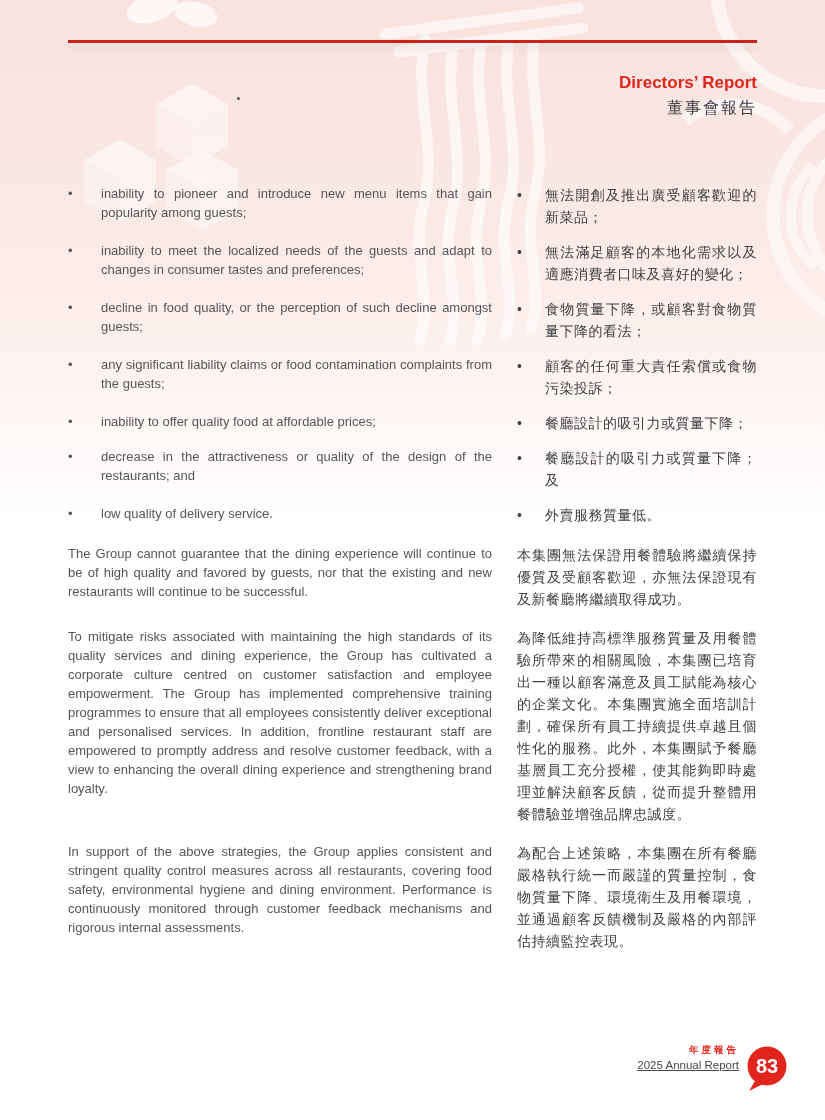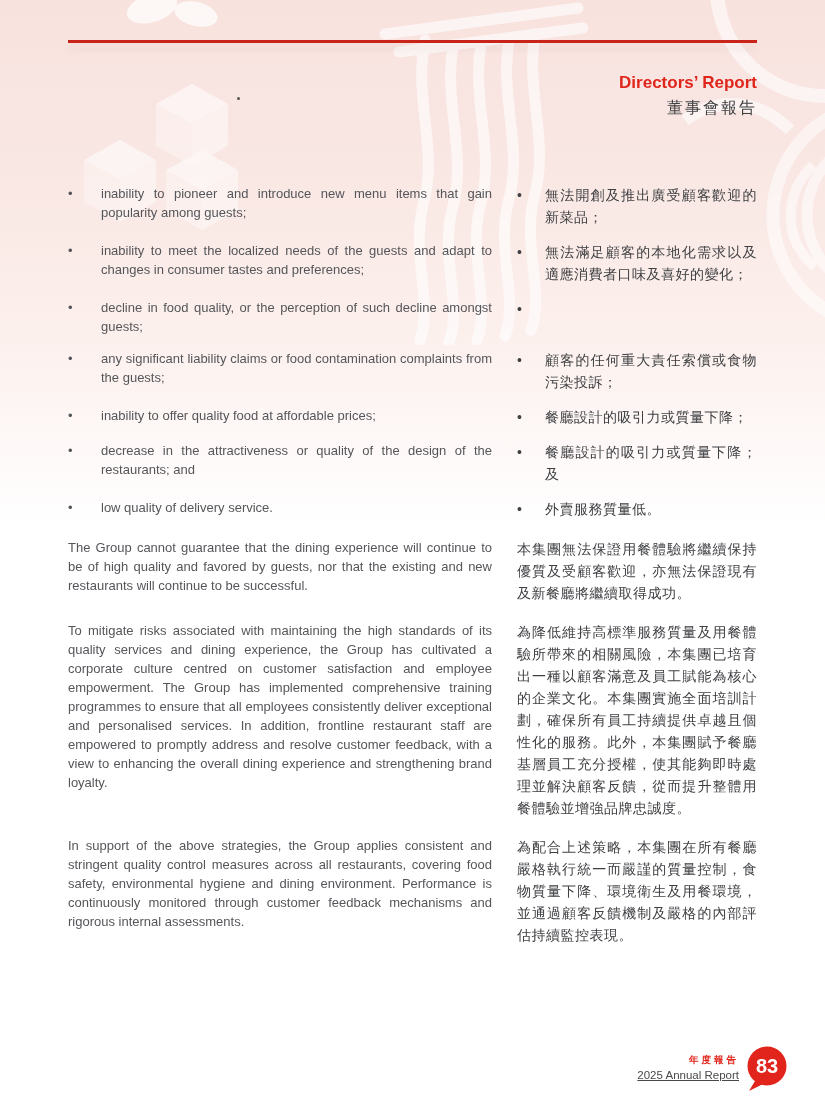--- a/index.html
+++ b/index.html
@@ -30,21 +30,21 @@
   .col-en { width:424px; margin-right:25px; color:#55565a; font-size:13px; line-height:19px; text-align:justify; }
   .col-zh { width:240px; color:#3e3f42; font-size:14px; line-height:22px; text-align:justify; letter-spacing:0.5px; }
   .bullet { display:flex; }
   .marker { flex:none; width:33px; }
   .col-zh .marker { width:28px; }
   .btext { flex:1; text-align:justify; }
 
   .stray-dot { position:absolute; left:237px; top:97px; width:3px; height:3px; border-radius:50%; background:#3a3a3a; opacity:.85; }
 
   
-  .footer { position:absolute; top:1044px; right:35px; display:flex; align-items:center; }
+  .footer { position:absolute; top:1044px; right:35px; display:flex; }
   .footer-text { text-align:right; margin-right:7px; }
   .footer-zh { color:#e0251b; font-weight:bold; font-size:9.5px; letter-spacing:3px; line-height:12px; }
   .footer-en { color:#48494b; font-size:11.5px; line-height:14px; margin-top:2px;text-decoration:underline; }
   .badge { position:relative; width:44px; height:47px; }
   .badge .page-num {
     position:absolute; left:0; top:3px; width:42px; height:38px;
     display:flex; align-items:center; justify-content:center;
     color:#ffffff; font-weight:bold; font-size:20px;
   }
 </style>
@@ -136,20 +136,21 @@
       </div>
     </div>
 
     <div class="row">
       <div class="col-en bullet">
         <span class="marker">•</span>
         <span class="btext">decline in food quality, or the perception of such decline amongst guests;</span>
       </div>
       <div class="col-zh bullet">
         <span class="marker">•</span>
+        <span class="btext">食物質量下降，或顧客對食物質量下降的看法；</span>
       </div>
     </div>
 
     <div class="row">
       <div class="col-en bullet">
         <span class="marker">•</span>
         <span class="btext">any significant liability claims or food contamination complaints from the guests;</span>
       </div>
       <div class="col-zh bullet">
         <span class="marker">•</span>

